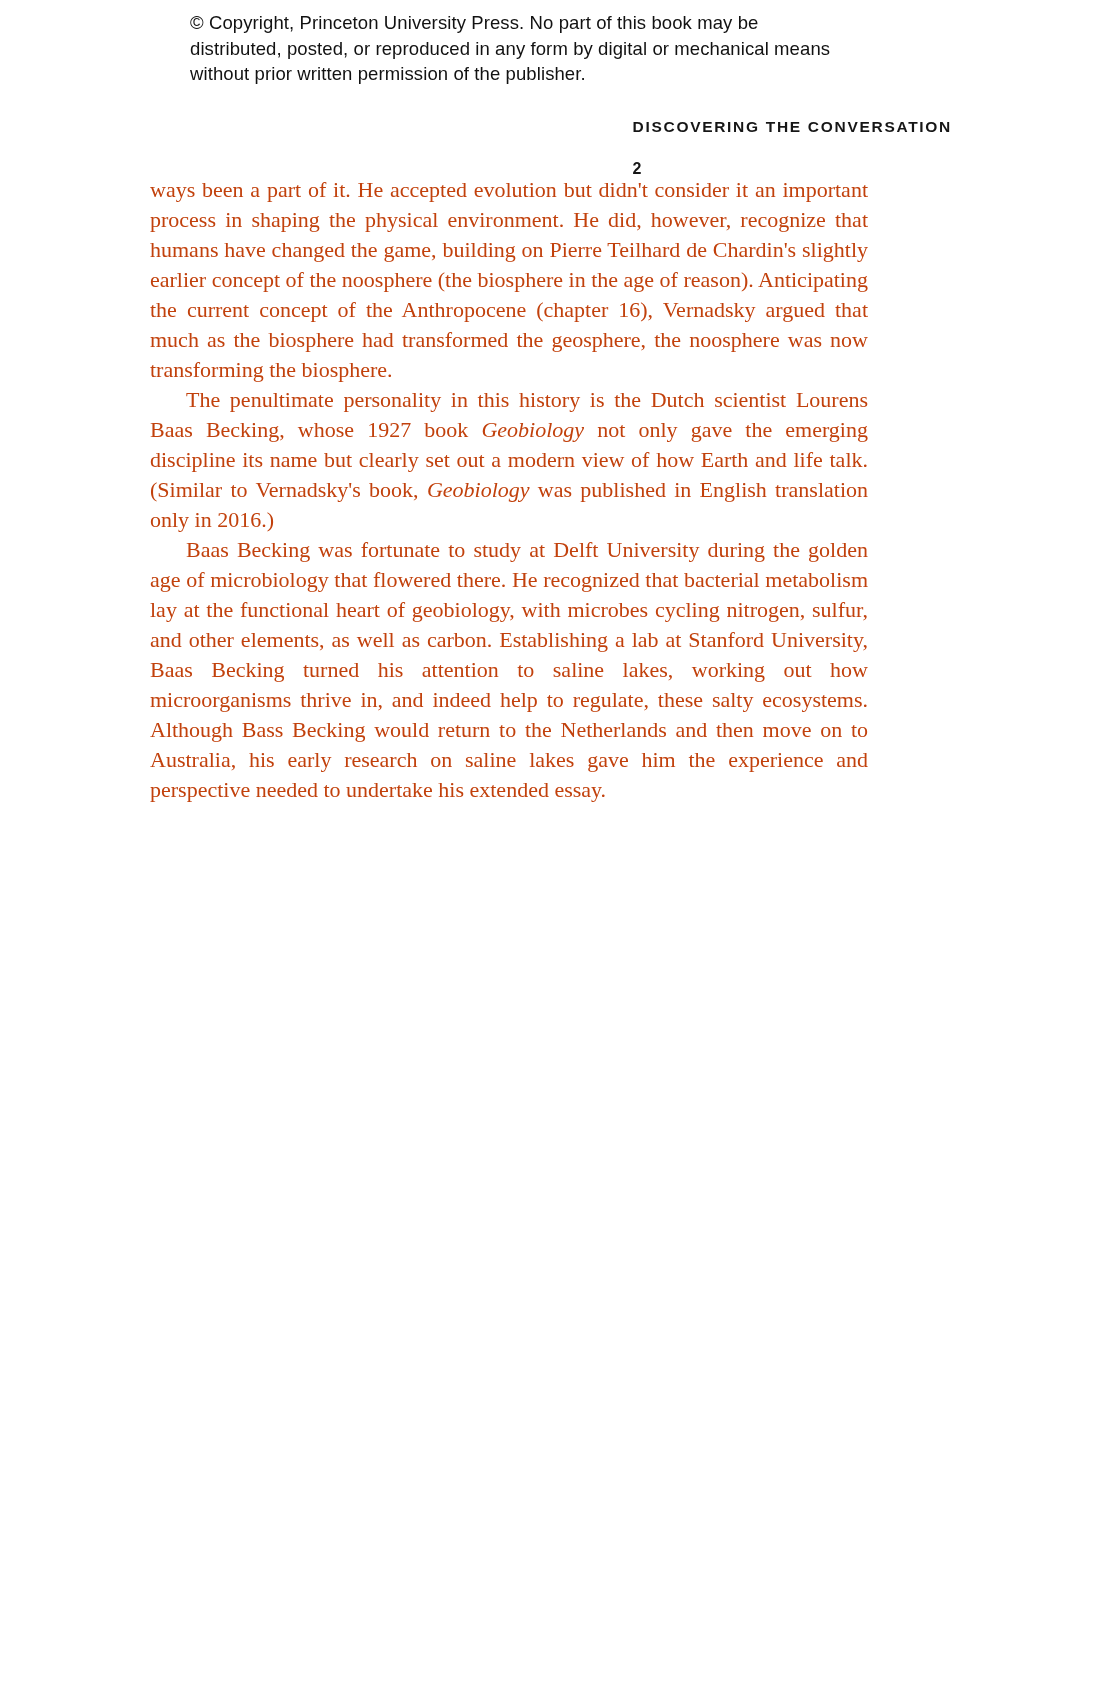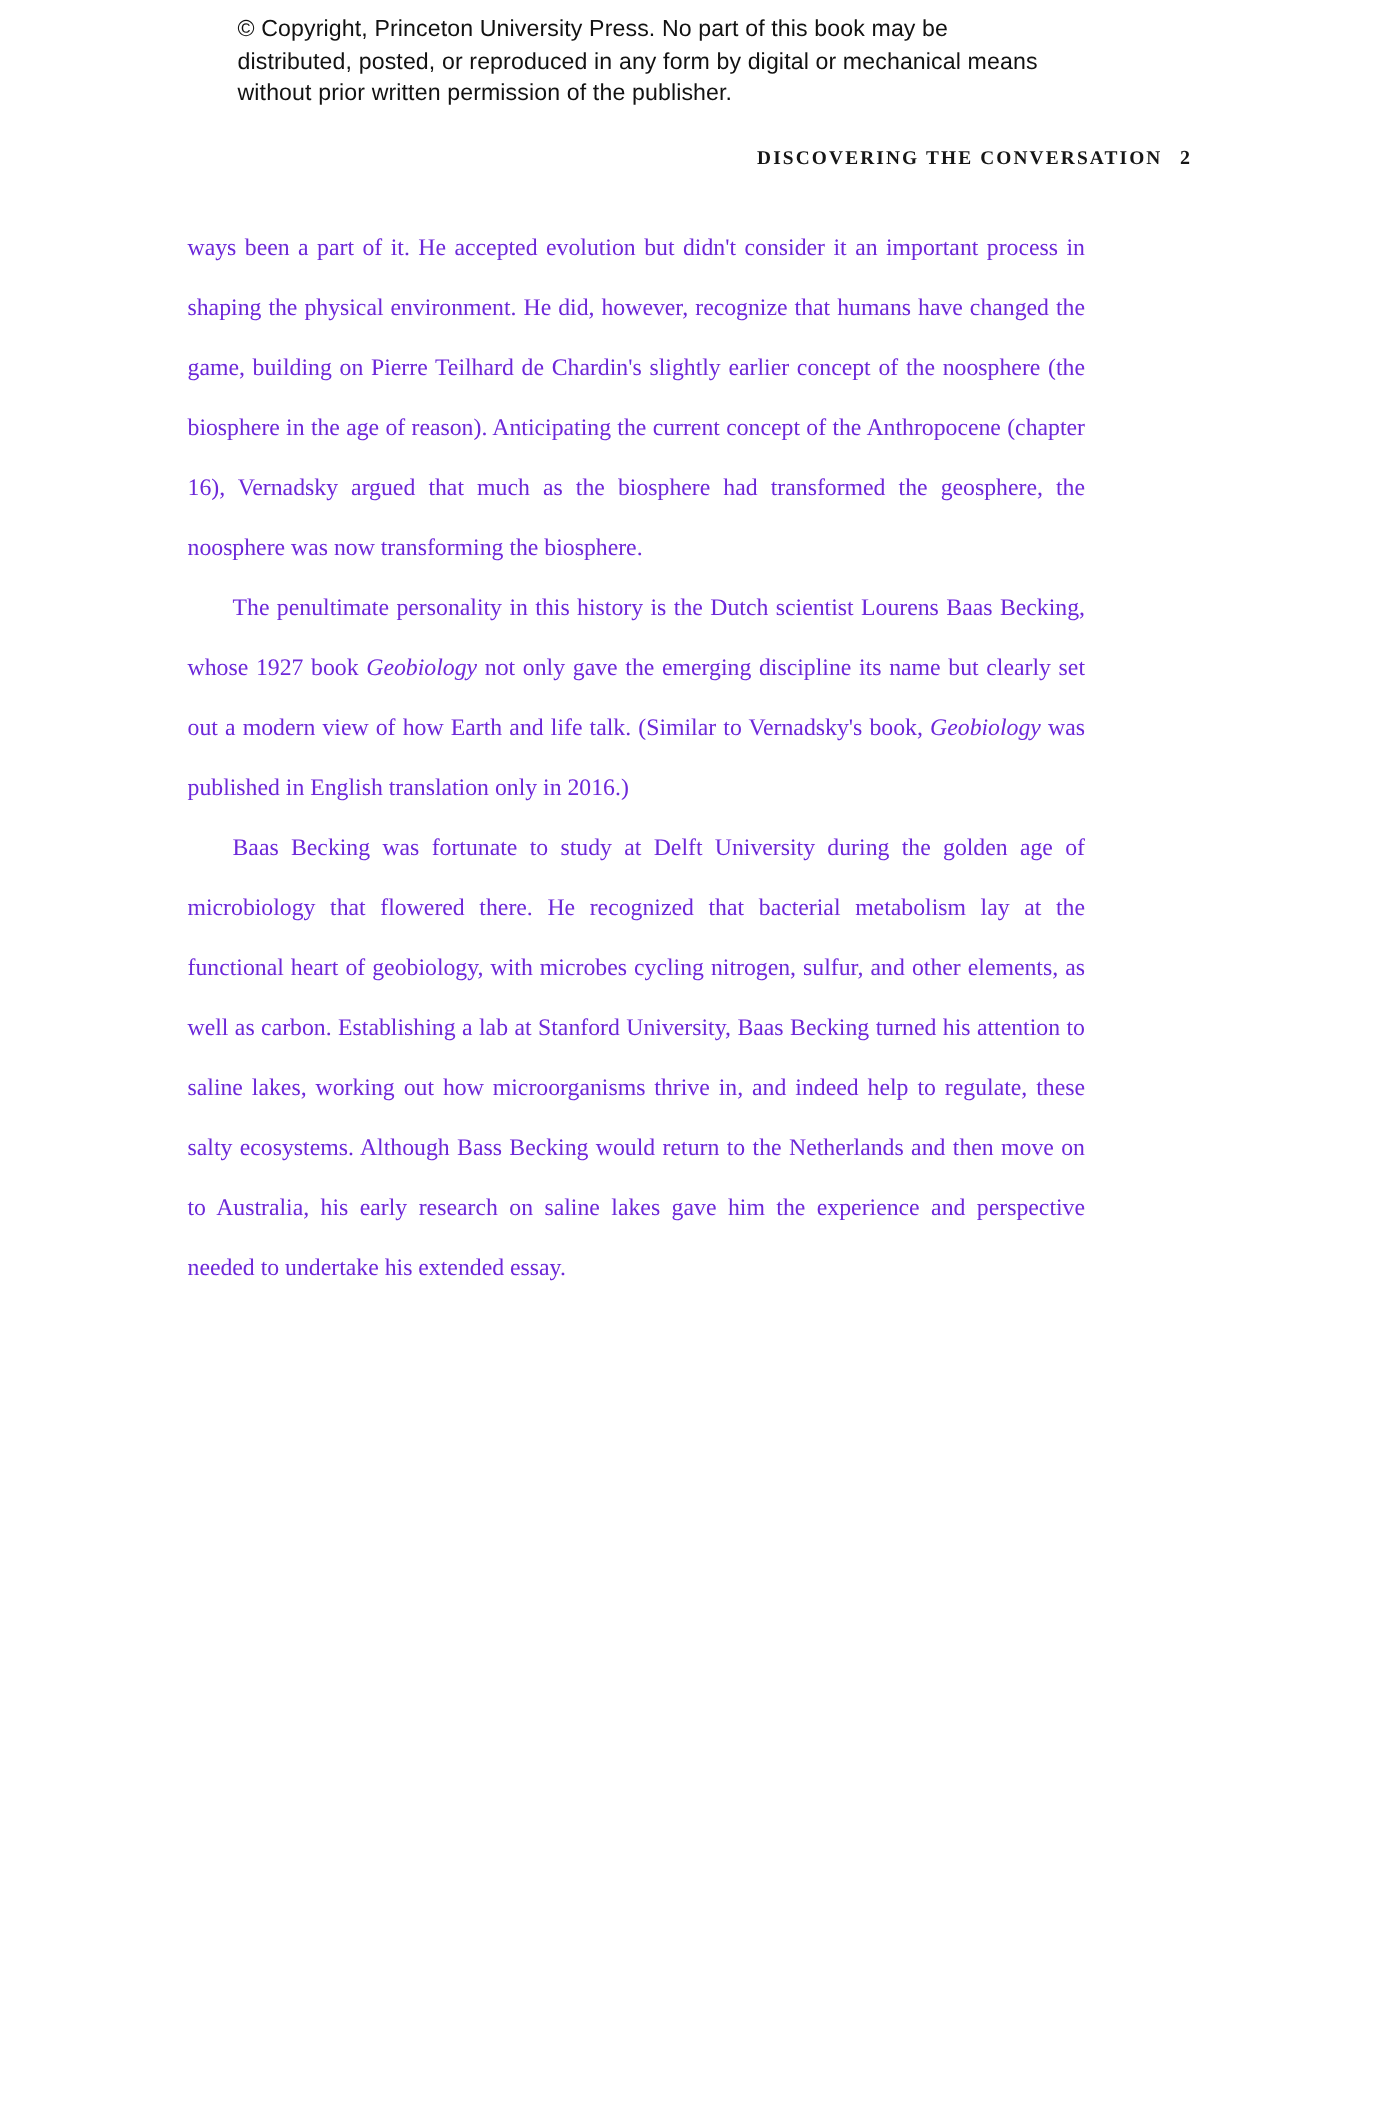--- a/index.html
+++ b/index.html
@@ -30,45 +30,46 @@
     letter-spacing: 0.1px;
   }
 
   
   .running-head {
     position: absolute;
     right: 148px;
     top: 118px;
     display: flex;
     align-items: baseline;
-    gap: 14px;
-    font-family: Liberation Serif, serif;
+    gap: 24px;
+    font-family: Liberation Sans, sans-serif;
+    flex-direction: column;
   }
   .running-head .rh-title {
     font-size: 15.5px;
     font-weight: bold;
     letter-spacing: 1.7px;
     color: #161616;
   }
   .running-head .rh-folio {
     font-size: 16px;
     font-weight: bold;
     color: #161616;
   }
 
   
   .body-text {
     position: absolute;
     left: 150px;
     top: 175px;
     width: 718px;
-    font-size: 19px;
-    line-height: 48px;
+    font-size: 22px;
+    line-height: 30px;
     text-align: justify;
-    color: #6d28d9;
+    color: #c2410c;
   }
   .body-text p {
     margin: 0;
     text-indent: 0;
   }
   .body-text p.indent {
     text-indent: 36px;
   }
   .body-text i { font-style: italic; }
 

